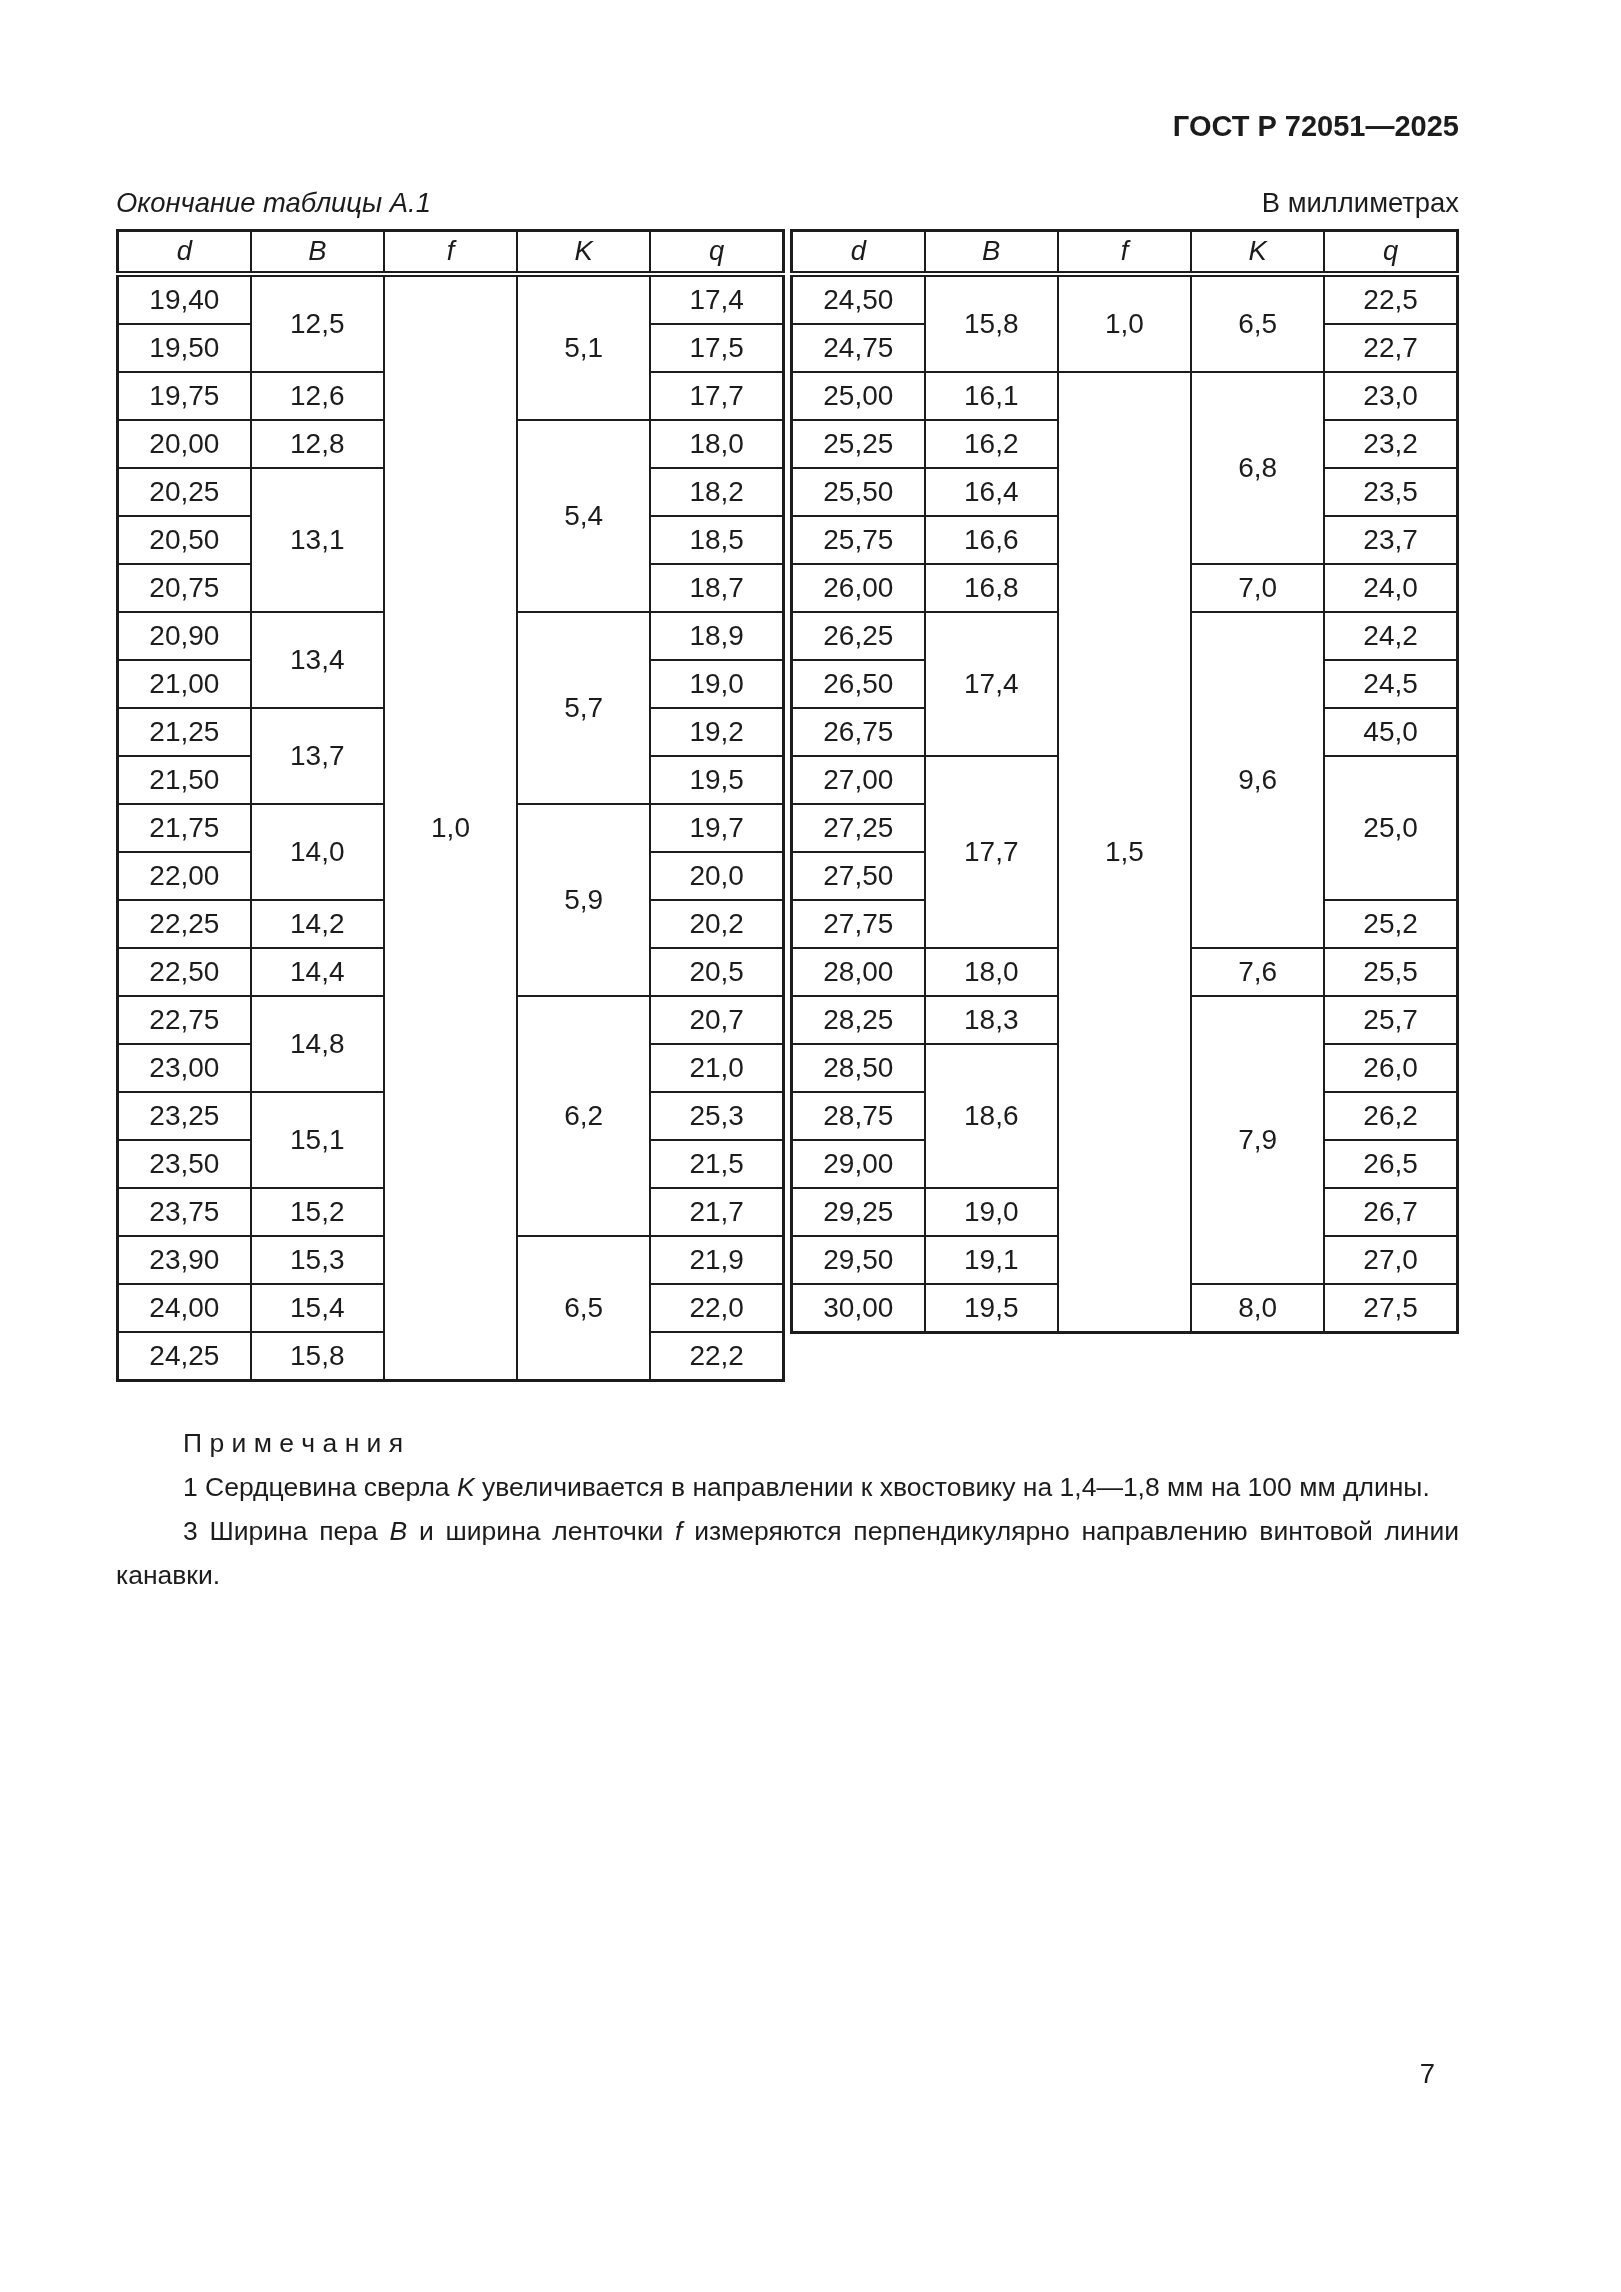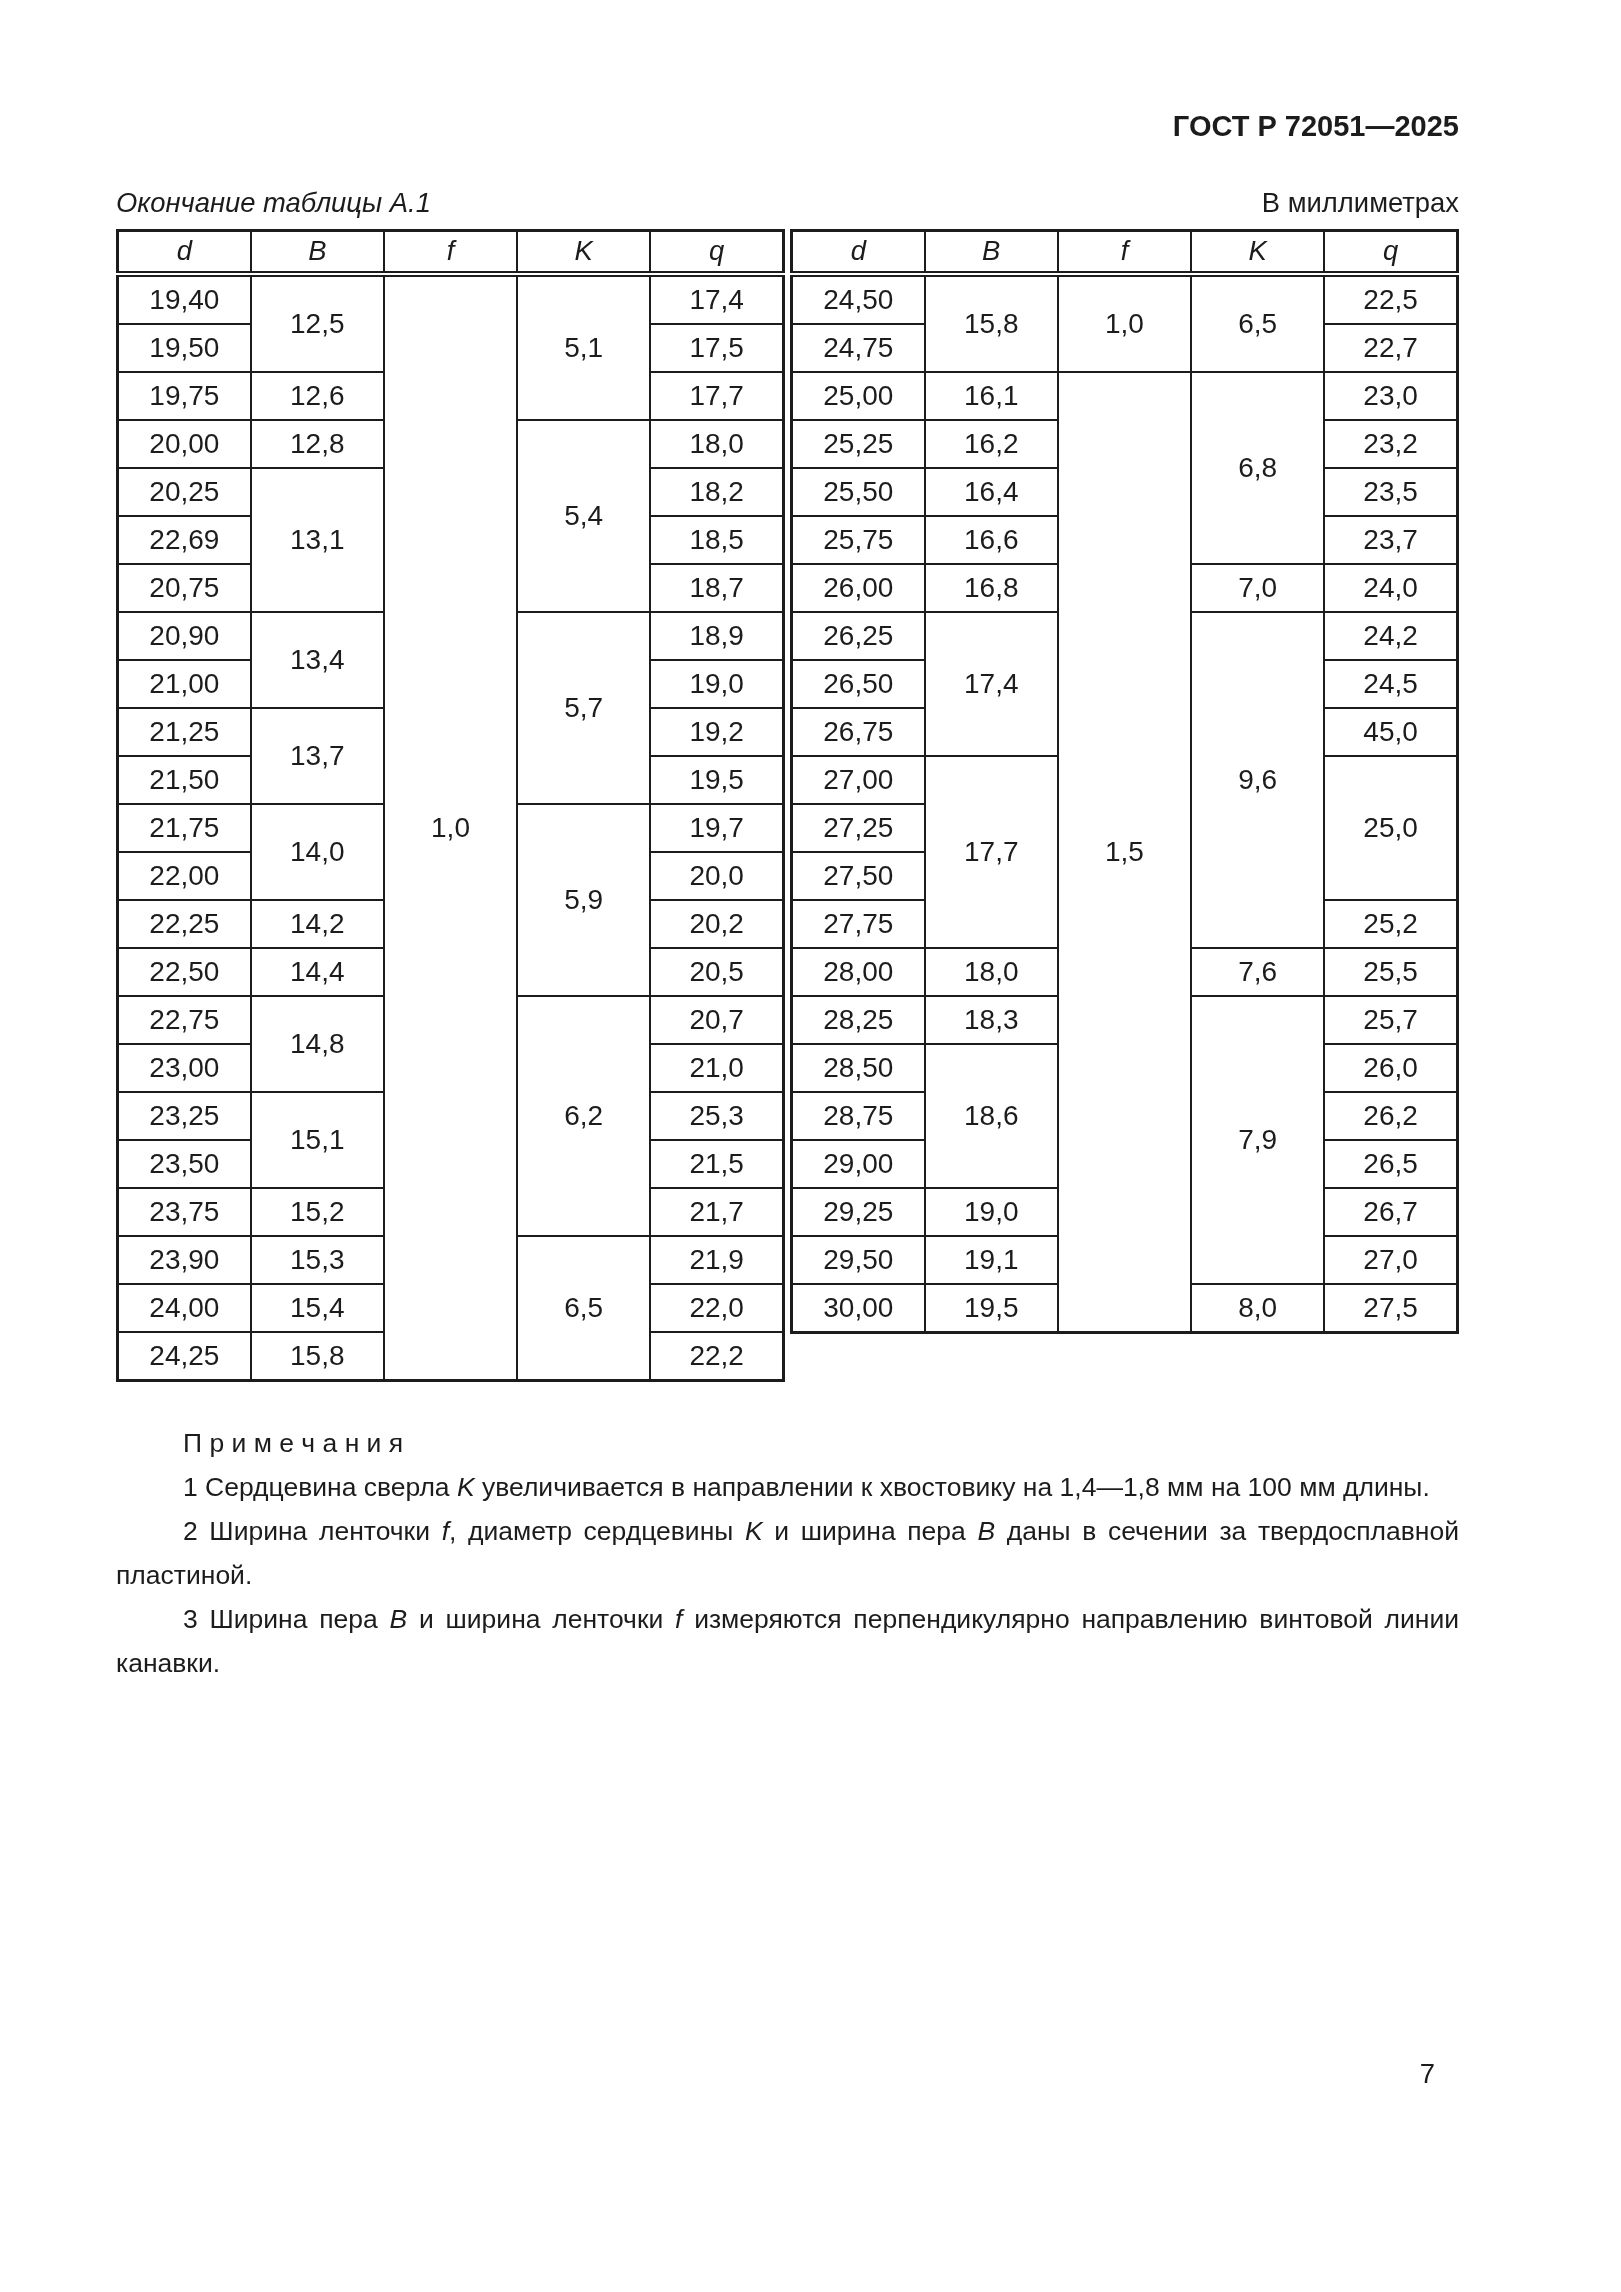--- a/index.html
+++ b/index.html
@@ -84,21 +84,21 @@
             <td>12,8</td>
             <td rowspan="4">5,4</td>
             <td>18,0</td>
           </tr>
           <tr>
             <td>20,25</td>
             <td rowspan="3">13,1</td>
             <td>18,2</td>
           </tr>
           <tr>
-            <td>22,69</td>
+            <td>20,50</td>
             <td>18,5</td>
           </tr>
           <tr>
             <td>20,75</td>
             <td>18,7</td>
           </tr>
           <tr>
             <td>20,90</td>
             <td rowspan="2">13,4</td>
             <td rowspan="4">5,7</td>
@@ -300,21 +300,20 @@
             <td>27,5</td>
           </tr>
         </tbody>
       </table>
   </div>
 
   <div class="notes">
     <div class="notes-title">П р и м е ч а н и я</div>
     <div>
         <p class="note"><span>1 Сердцевина сверла </span><i>K</i><span> увеличивается в направлении к хвостовику на 1,4—1,8 мм на 100 мм длины.</span></p>
-        <p class="note"><span>2 Ширина ленточки </span><i>f</i><span>, диаметр сердцевины </span><i>K</i><span> и ширина пера </span><i>B</i><span> даны в сечении за твердосплавной пластиной.</span></p>
         <p class="note"><span>3 Ширина пера </span><i>B</i><span> и ширина ленточки </span><i>f</i><span> измеряются перпендикулярно направлению винтовой линии канавки.</span></p>
       </div>
   </div>
 
   <div class="page-number">7</div>
 
 </div>
 
 
 </body></html>

